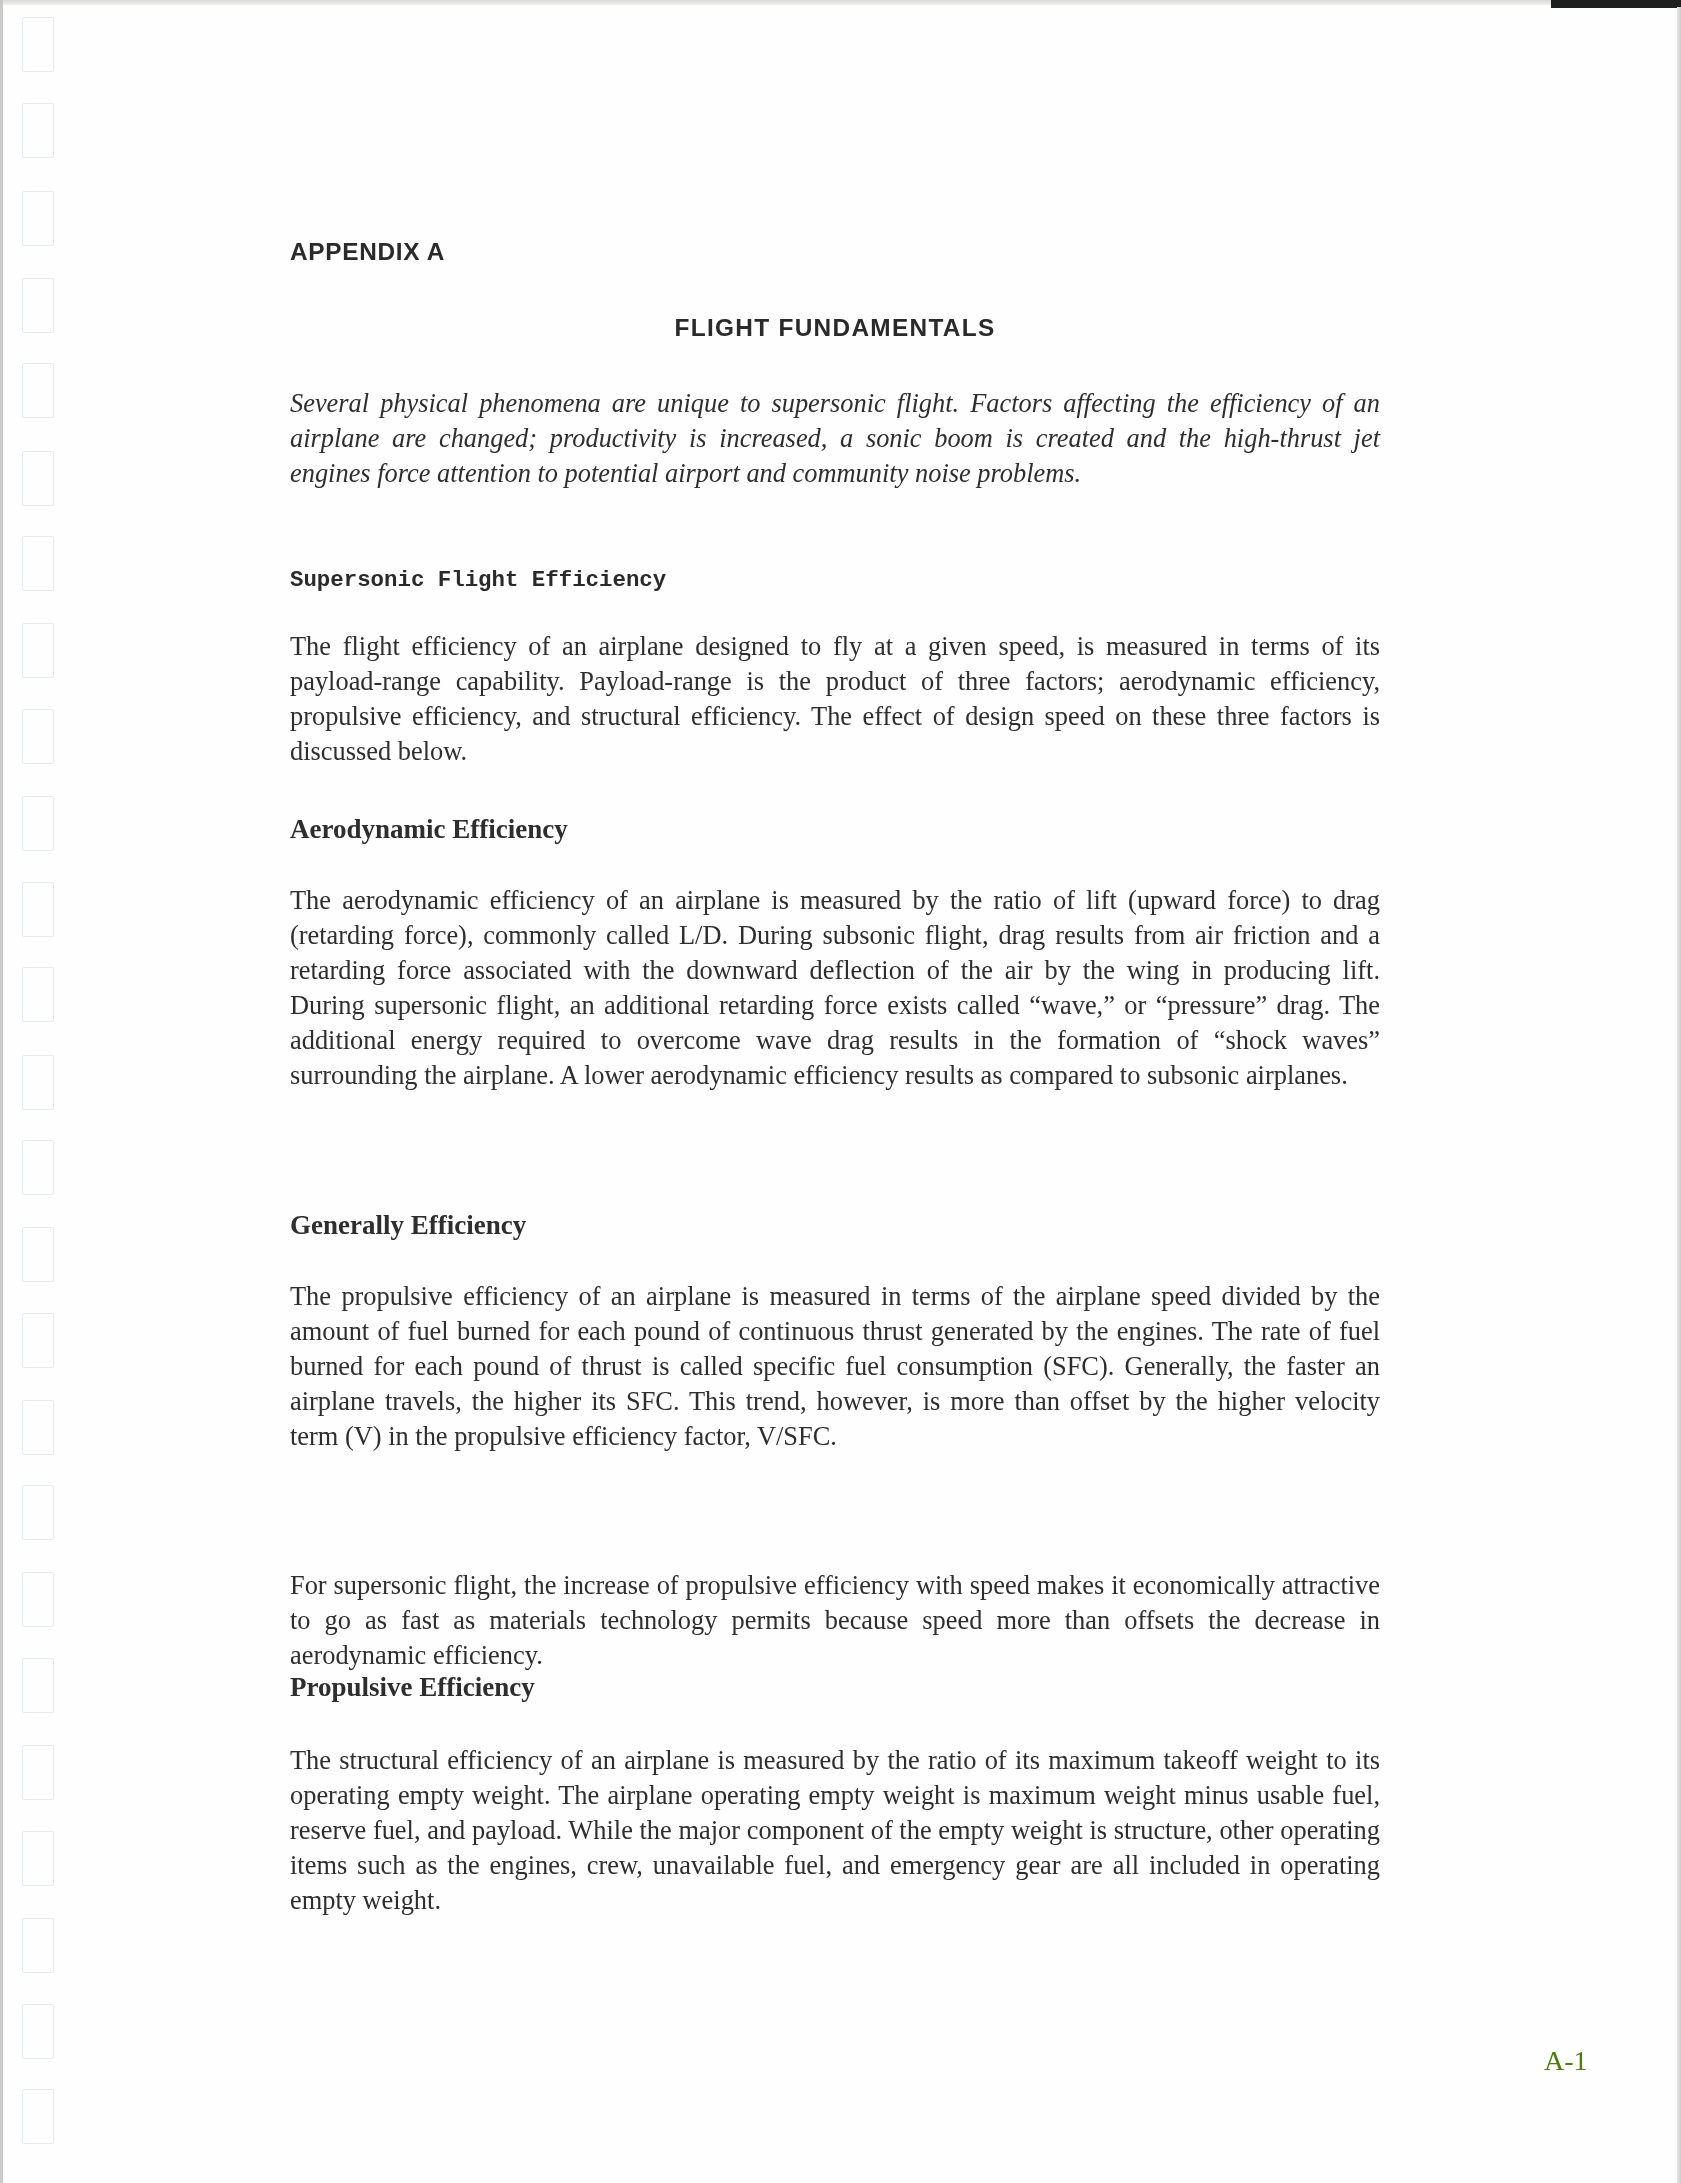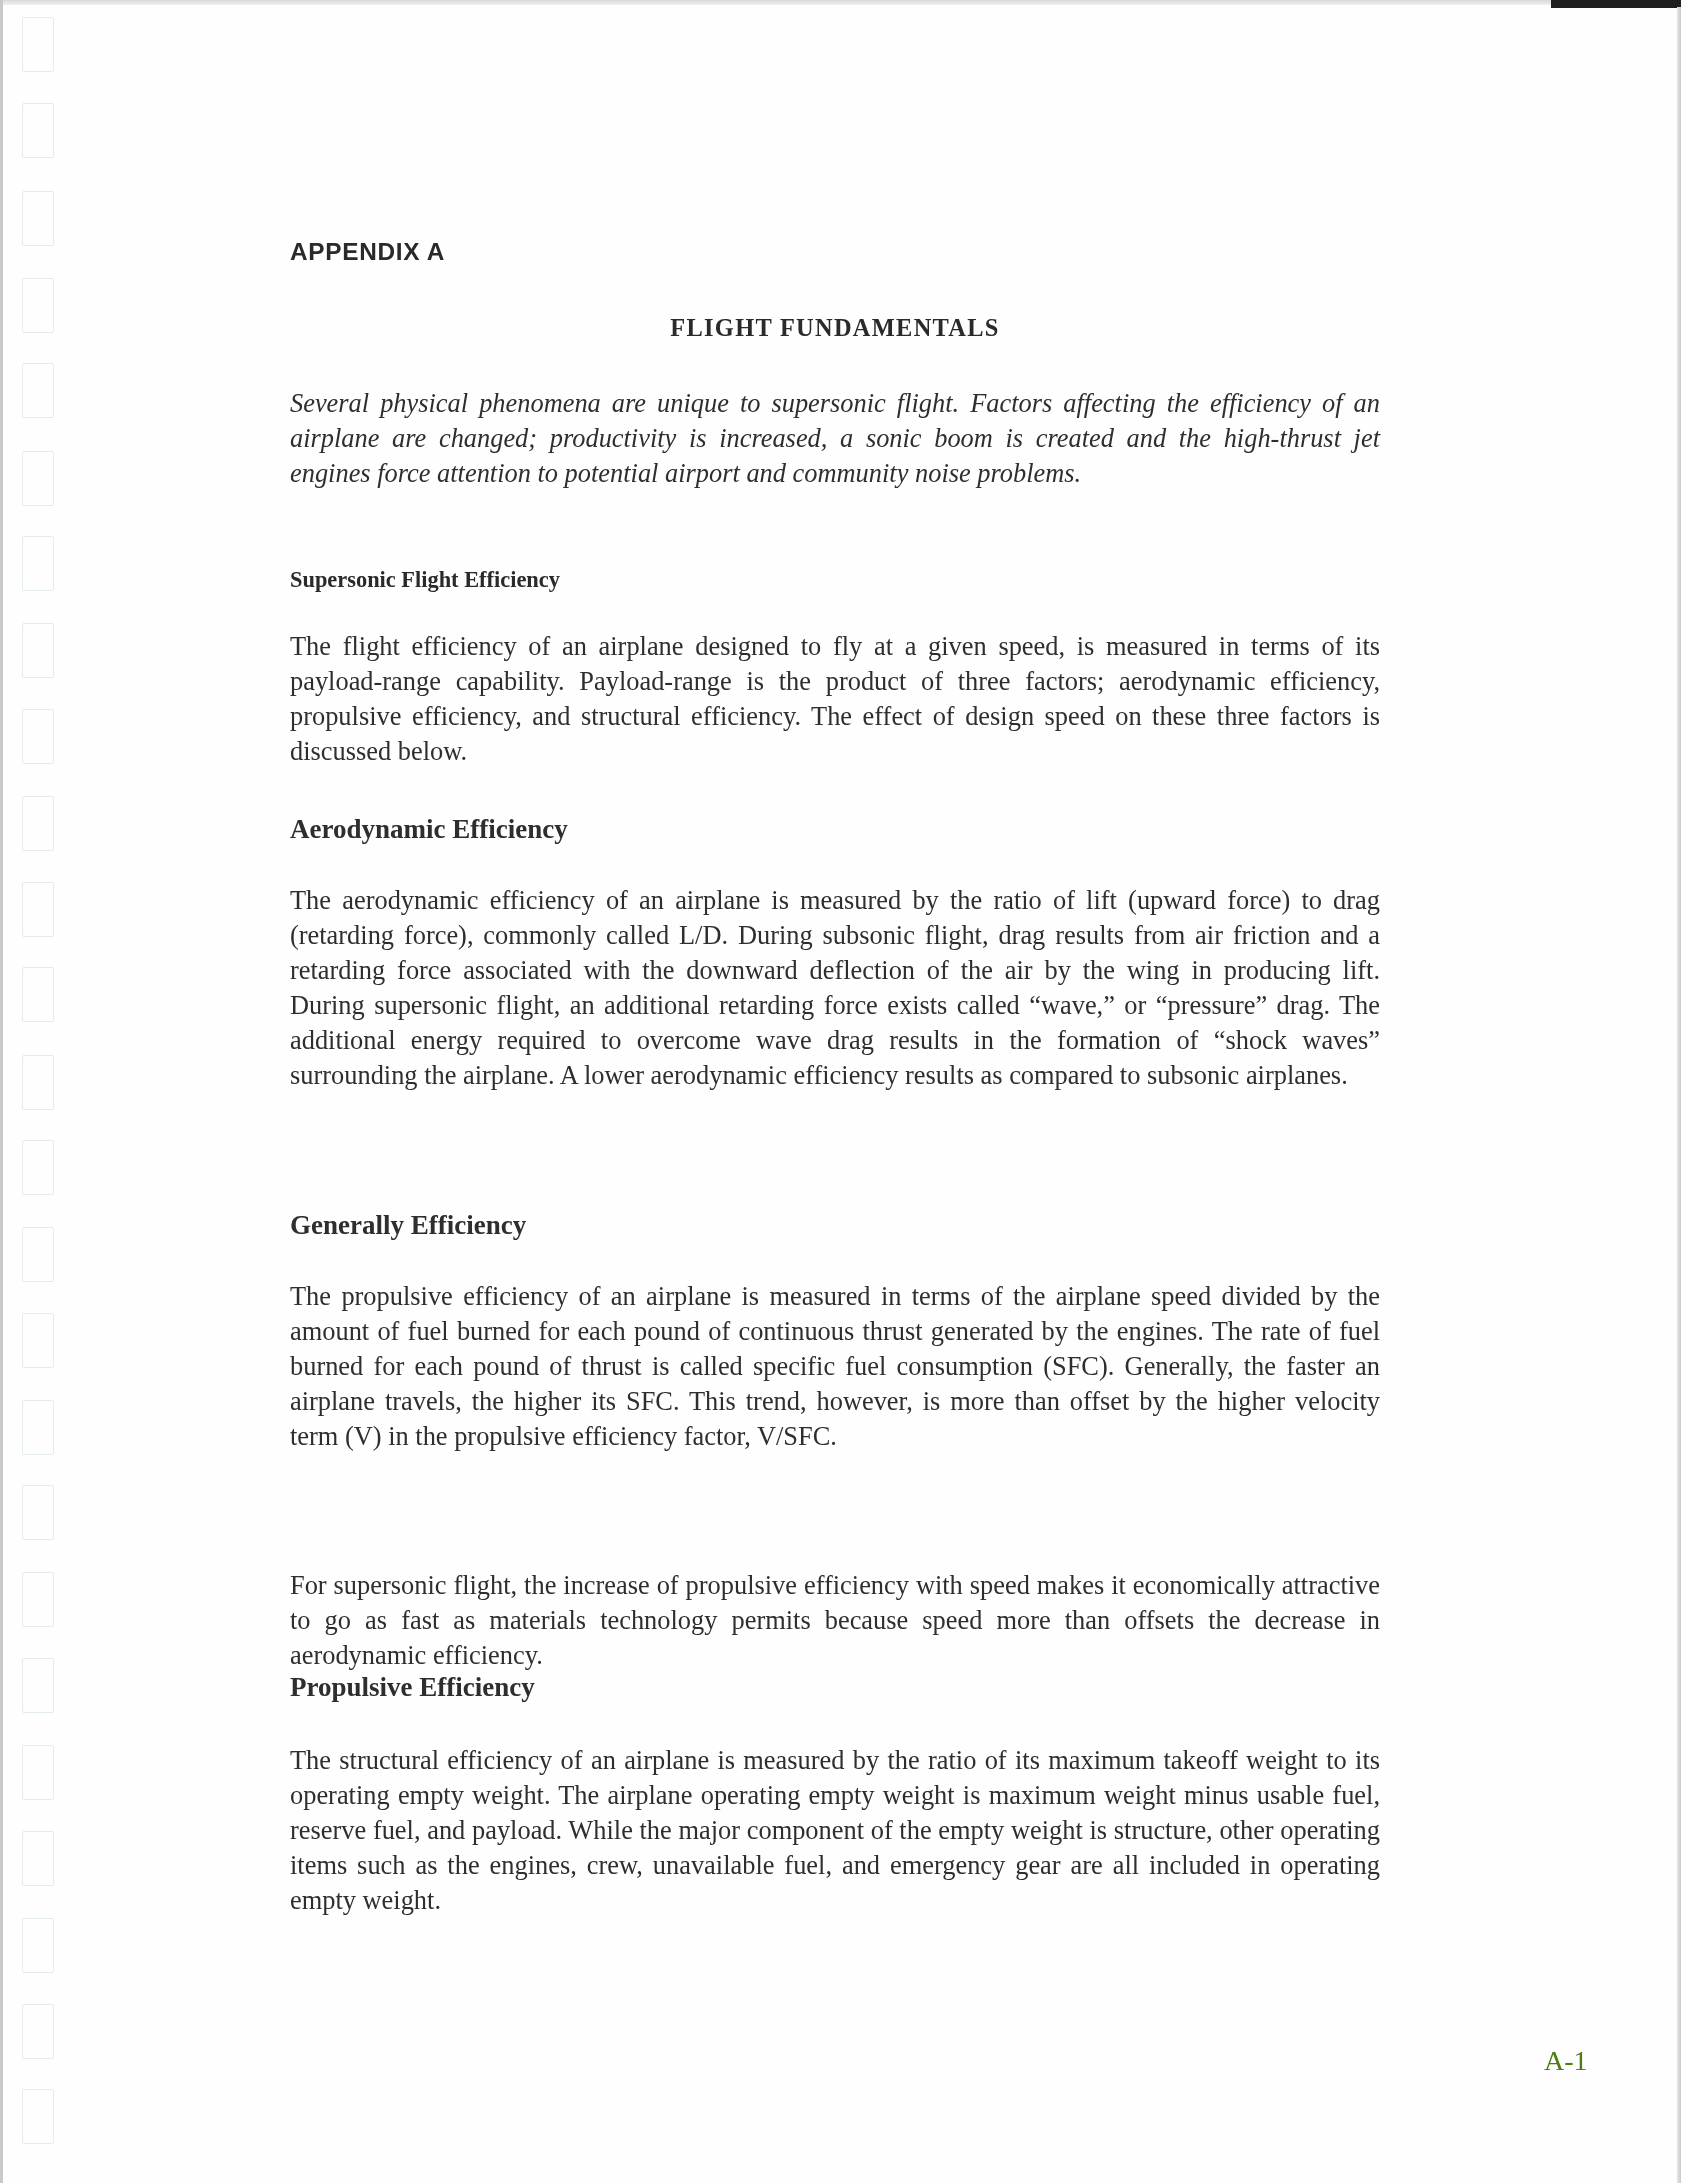--- a/index.html
+++ b/index.html
@@ -42,39 +42,39 @@
   .appendix-title {
     font-family: "Liberation Sans", "DejaVu Sans", sans-serif;
     text-align: left;
     font-size: 24.4px;
     letter-spacing: 0.7px;
     margin: 0;
     color: #2a2a2a;
     position: absolute; left: 0; width: 1090px; top: 0;
   }
   .appendix-sub {
-    font-family: Liberation Serif, serif;
+    font-family: Liberation Sans, sans-serif;
     text-align: center;
     font-size: 24.4px;
     letter-spacing: 1.3px;
     margin: 0;
     color: #2a2a2a;
     position: absolute; left: 0; width: 1090px; top: 76px;
   }
   .intro {
     position: absolute; left: 0; top: 148px; width: 1090px;
     font-style: italic;
     font-size: 26.4px;
     line-height: 35px;
     text-align: justify;
     margin: 0;
   }
   .section-heading {
     position: absolute; left: 0; width: 1090px;
-    font-family: Liberation Serif, serif;
+    font-family: Liberation Mono, monospace;
     font-weight: bold;
     font-size: 22.4px;
     margin: 0;
     color: #2a2a2a;
   }
   .sub-heading {
     position: absolute; left: 0; width: 1090px;
     font-size: 27px; margin: 0; line-height: 35px;
   }
   .para {

